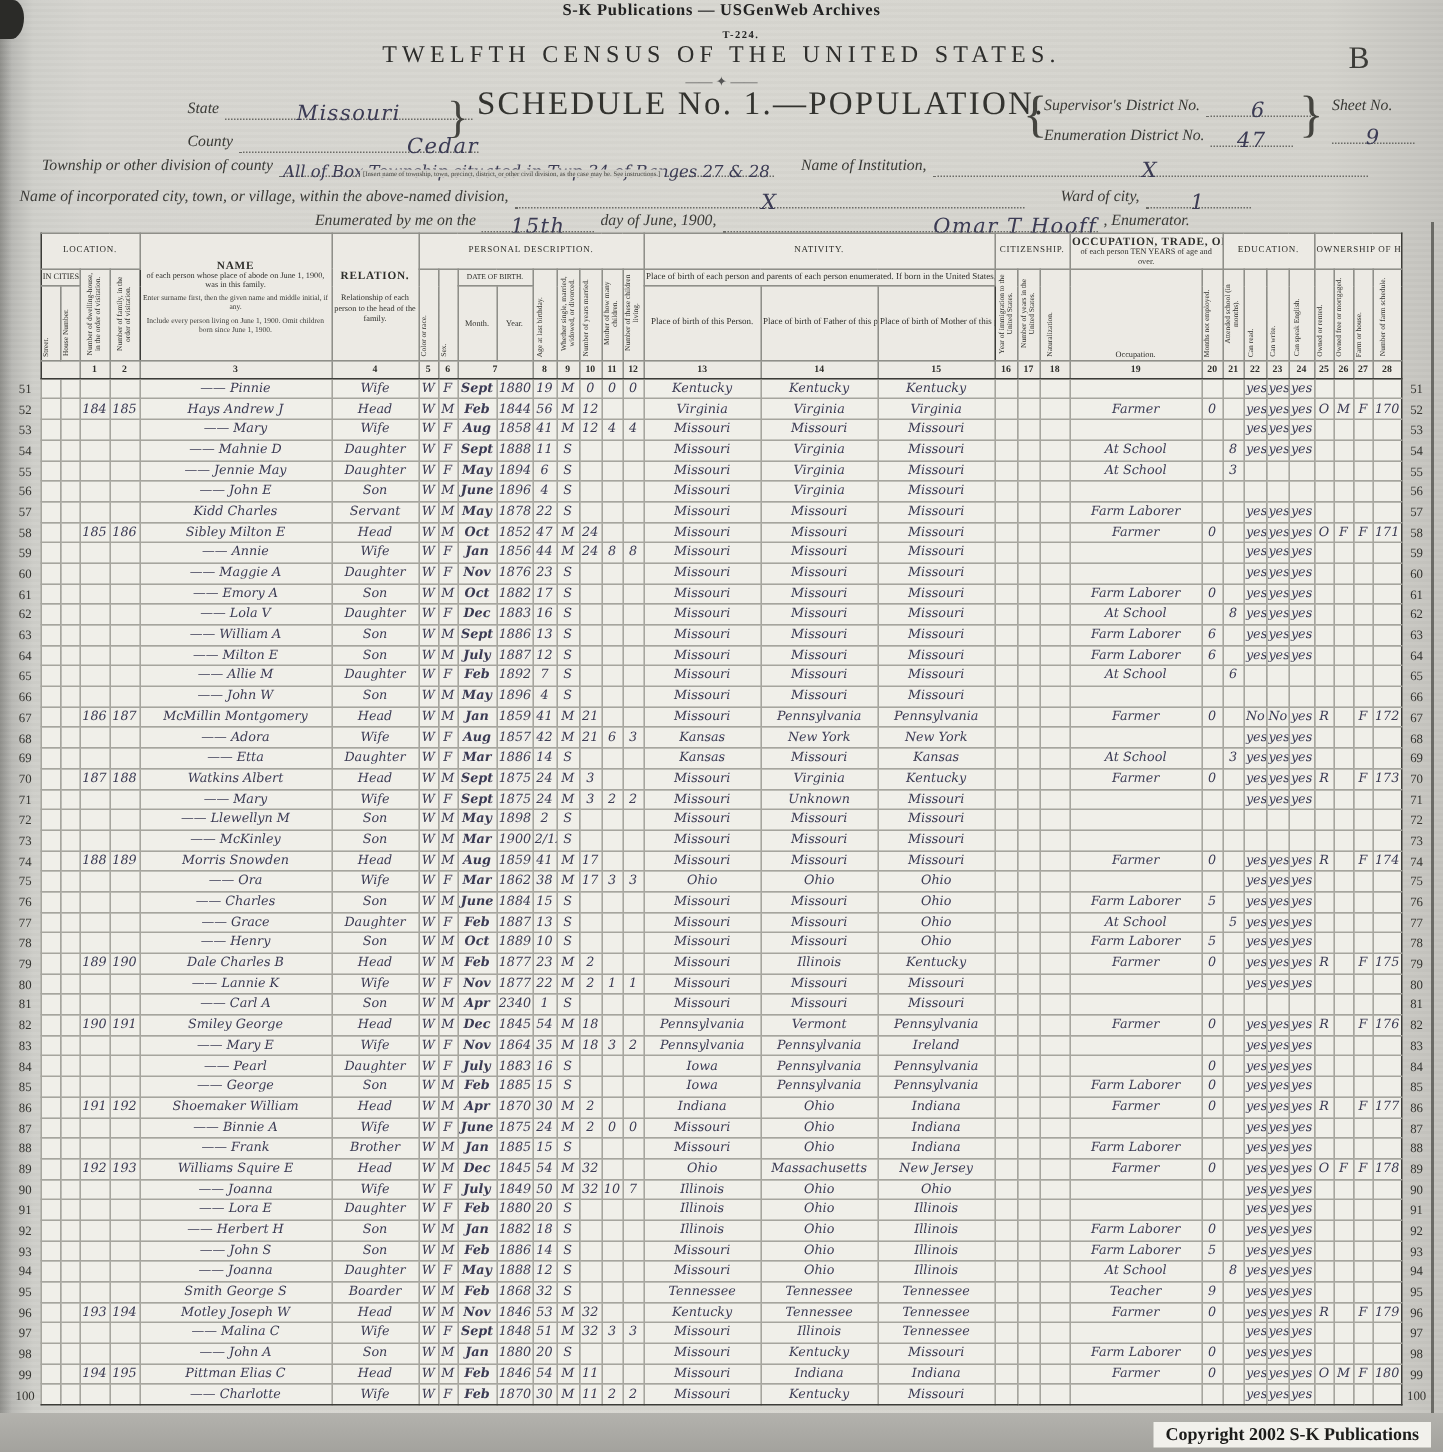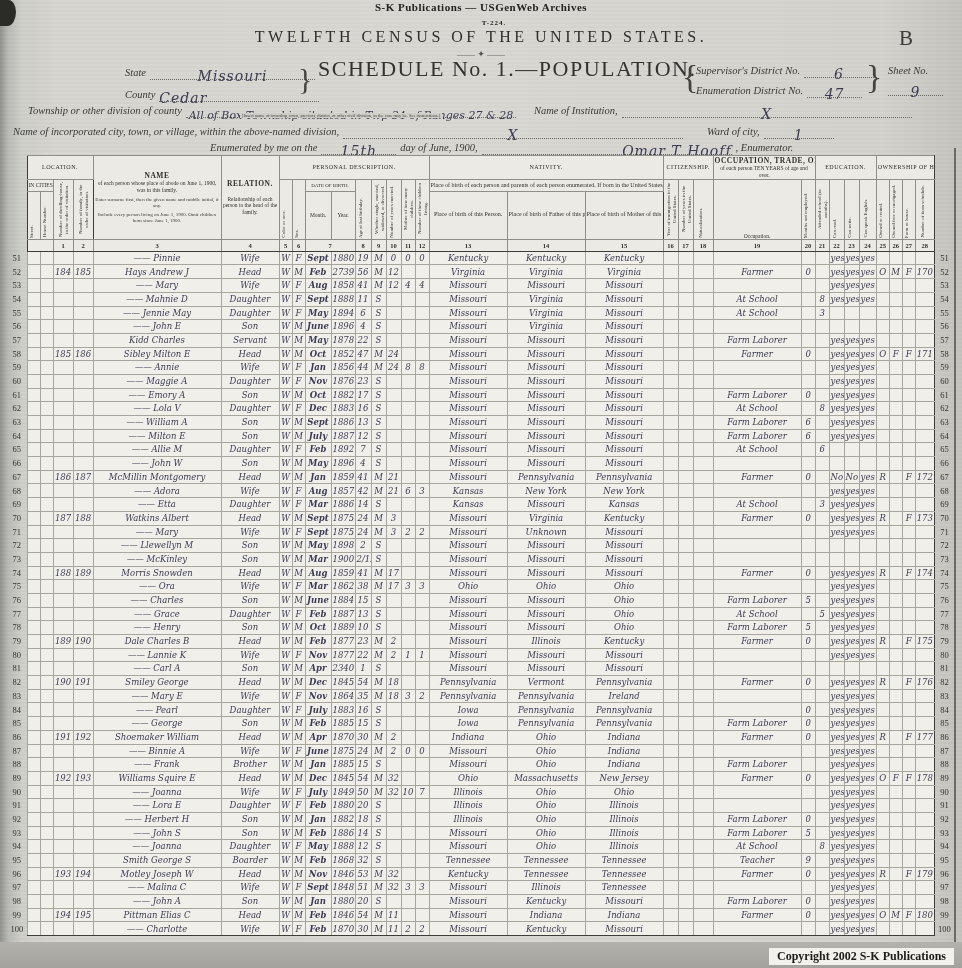--- a/index.html
+++ b/index.html
@@ -79,21 +79,21 @@
 <div class="ph t-b">B</div>
 <div class="ph t-flour">—— ✦ ——</div>
 <div class="ph t-sched">SCHEDULE No. 1.—POPULATION.</div>
 
 <div class="ph" style="top:62px;left:125px;">
   <span class="lbl">State</span>
   <span class="dl" style="width:165px;text-align:center;"><span class="hw hw-lg">Missouri</span></span>
 </div>
 <div class="ph" style="top:84px;left:125px;">
   <span class="lbl">County</span>
-  <span class="dl" style="width:160px;text-align:left;"><span class="hw hw-lg">Cedar</span></span>
+  <span class="dl" style="width:160px;text-align:right;"><span class="hw hw-lg">Cedar</span></span>
 </div>
 <div class="ph brace" style="top:62px;left:298px;">}</div>
 
 <div class="ph brace" style="top:58px;left:682px;font-size:34px;">{</div>
 <div class="ph" style="top:60px;left:696px;">
   <span class="lbl">Supervisor's District No.</span>
   <span class="dl" style="width:70px;text-align:center;"><span class="hw hw-lg">6</span></span>
 </div>
 <div class="ph" style="top:80px;left:696px;">
   <span class="lbl">Enumeration District No.</span>
@@ -297,21 +297,21 @@
         <td class="c-n">52</td>
         <td class="c-street"></td>
         <td class="c-house"></td>
         <td class="c-dwelling hwc">184</td>
         <td class="c-family hwc">185</td>
         <td class="c-name sb hwc">Hays Andrew J</td>
         <td class="c-relation sb hwc">Head</td>
         <td class="c-color sb hwc">W</td>
         <td class="c-sex hwc">M</td>
         <td class="c-month hwc">Feb</td>
-        <td class="c-year hwc">2739</td>
+        <td class="c-year hwc">1844</td>
         <td class="c-age hwc">56</td>
         <td class="c-marital hwc">M</td>
         <td class="c-yrs_married hwc">12</td>
         <td class="c-mother hwc"></td>
         <td class="c-living hwc"></td>
         <td class="c-pob sb hwc">Virginia</td>
         <td class="c-pob_f hwc">Virginia</td>
         <td class="c-pob_m hwc">Virginia</td>
         <td class="c-imm sb hwc"></td>
         <td class="c-yrs_us hwc"></td>

